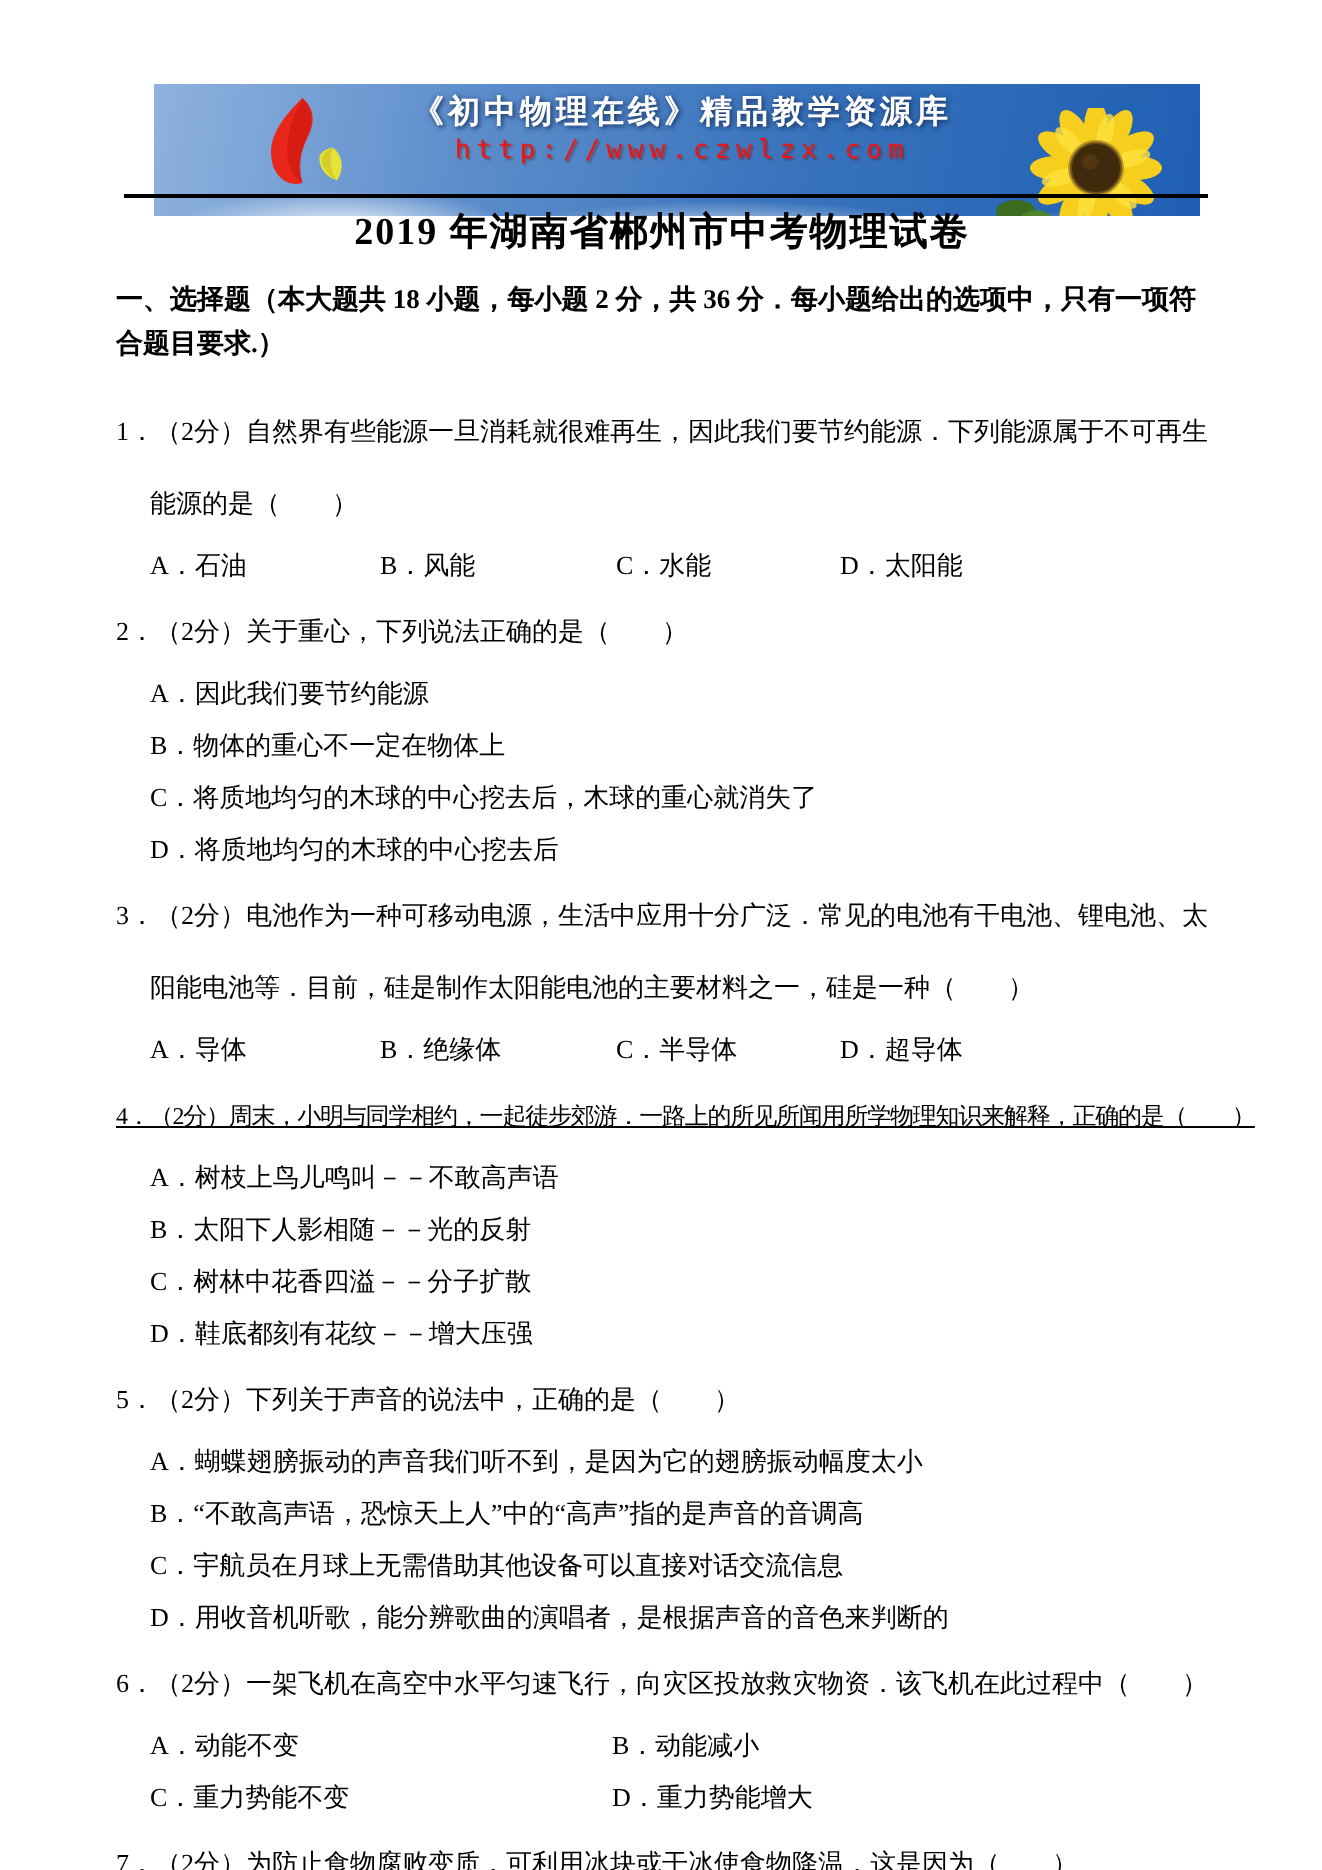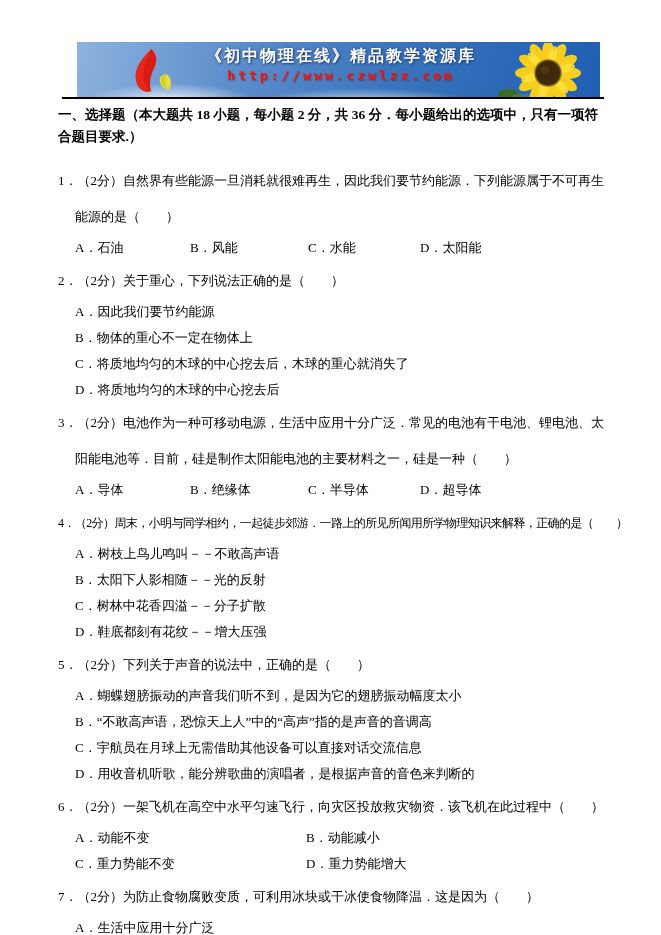--- a/index.html
+++ b/index.html
@@ -2,54 +2,54 @@
 <html><head>
 <meta charset="utf-8">
 <style>
   * { margin:0; padding:0; box-sizing:border-box; }
   html,body { background:#ffffff; }
   body { font-family:"Liberation Serif","DejaVu Serif",serif; color:#000; }
   .page { position:relative; width:661px; height:935px; background:#fff; overflow:hidden; }
 
   
   .banner {
-    position:absolute; left:77px; top:42px; width:523px; height:55px;
+    position:absolute; left:77px; top:42px; width:523px; height:66px;
     background:
       radial-gradient(ellipse 120px 26px at 18% 108%, rgba(255,255,255,.85), rgba(255,255,255,0) 70%),
       radial-gradient(ellipse 160px 22px at 55% 112%, rgba(255,255,255,.7), rgba(255,255,255,0) 70%),
       radial-gradient(ellipse 90px 18px at 88% 115%, rgba(220,235,250,.6), rgba(255,255,255,0) 70%),
       linear-gradient(100deg, #8fb2dd 0%, #5d8ecc 30%, #3a74bd 60%, #1f5fb2 100%);
     display:flex; align-items:center; overflow:hidden;
   }
   .banner-logo { position:absolute; left:44px; top:6px; width:70px; height:48px; }
   .banner-center { position:absolute; left:110px; right:105px; top:4px; text-align:center; }
   .banner-title {
     color:#ffffff; font-weight:bold; font-size:16px; letter-spacing:2px;
     text-shadow:1px 1px 2px rgba(30,60,110,.9), 0 0 3px rgba(40,70,120,.6);
     white-space:nowrap;
   }
   .banner-url {
-    color:#ee1410; font-weight:bold; font-size:13px; letter-spacing:3px;
+    color:#ee1410; font-weight:normal; font-size:13px; letter-spacing:3px;
     font-family:"DejaVu Sans Mono","Liberation Mono",monospace;
     text-shadow:1px 1px 1px rgba(120,20,10,.5);
     white-space:nowrap; margin-top:1px;
   }
   .banner-sunflower { position:absolute; right:12px; bottom:-10px; width:92px; height:64px; }
 
   
   .rule { position:absolute; left:62px; top:97px; width:542px; height:2px; background:#000; }
 
   
   .content { position:absolute; left:58px; top:104px; width:546px; }
   .doc-title { text-align:center; font-size:19px; font-weight:bold; line-height:26px; margin-bottom:9px; letter-spacing:1px; }
   .section-heading { font-size:13.5px; font-weight:bold; line-height:22px; margin-bottom:15px; }
 
   .question { margin-bottom:2px; font-size:13px; }
   .stem { padding-left:17px; text-indent:-17px; line-height:36px; }
-  .stem.compact { font-size:12px; letter-spacing:-0.6px; white-space:nowrap; }
+  .stem.compact { font-size:12px; letter-spacing:-0.6px; white-space:nowrap;text-decoration:underline; }
   .option { padding-left:17px; line-height:26px; }
   .options.grid4 { display:grid; grid-template-columns:115px 118px 112px 1fr; padding-left:17px; }
   .options.grid4 .option { padding-left:0; }
   .options.grid2 { display:grid; grid-template-columns:231px 1fr; padding-left:17px; }
   .options.grid2 .option { padding-left:0; }
 </style>
 </head>
 <body>
 
 <div class="page">
@@ -98,20 +98,21 @@
         <circle cx="0" cy="0" r="13" fill="#3f2a0c"></circle>
         <circle cx="0" cy="0" r="13" fill="none" stroke="#8a6a1e" stroke-width="2" opacity="0.6"></circle>
         <circle cx="-3" cy="-3" r="4" fill="#5a3c14" opacity="0.7"></circle>
       </g>
     </svg>
   </div>
 
   <div class="rule"></div>
 
   <div class="content">
+    <div class="doc-title">2019 年湖南省郴州市中考物理试卷</div>
     <div class="section-heading">一、选择题（本大题共 18 小题，每小题 2 分，共 36 分．每小题给出的选项中，只有一项符合题目要求.）</div>
     <div>
         <div class="question">
           <div class="stem">1．（2分）自然界有些能源一旦消耗就很难再生，因此我们要节约能源．下列能源属于不可再生能源的是（　　）</div>
           <div class="options grid4">
             <div class="option">A．石油</div>
             <div class="option">B．风能</div>
             <div class="option">C．水能</div>
             <div class="option">D．太阳能</div>
           </div>

